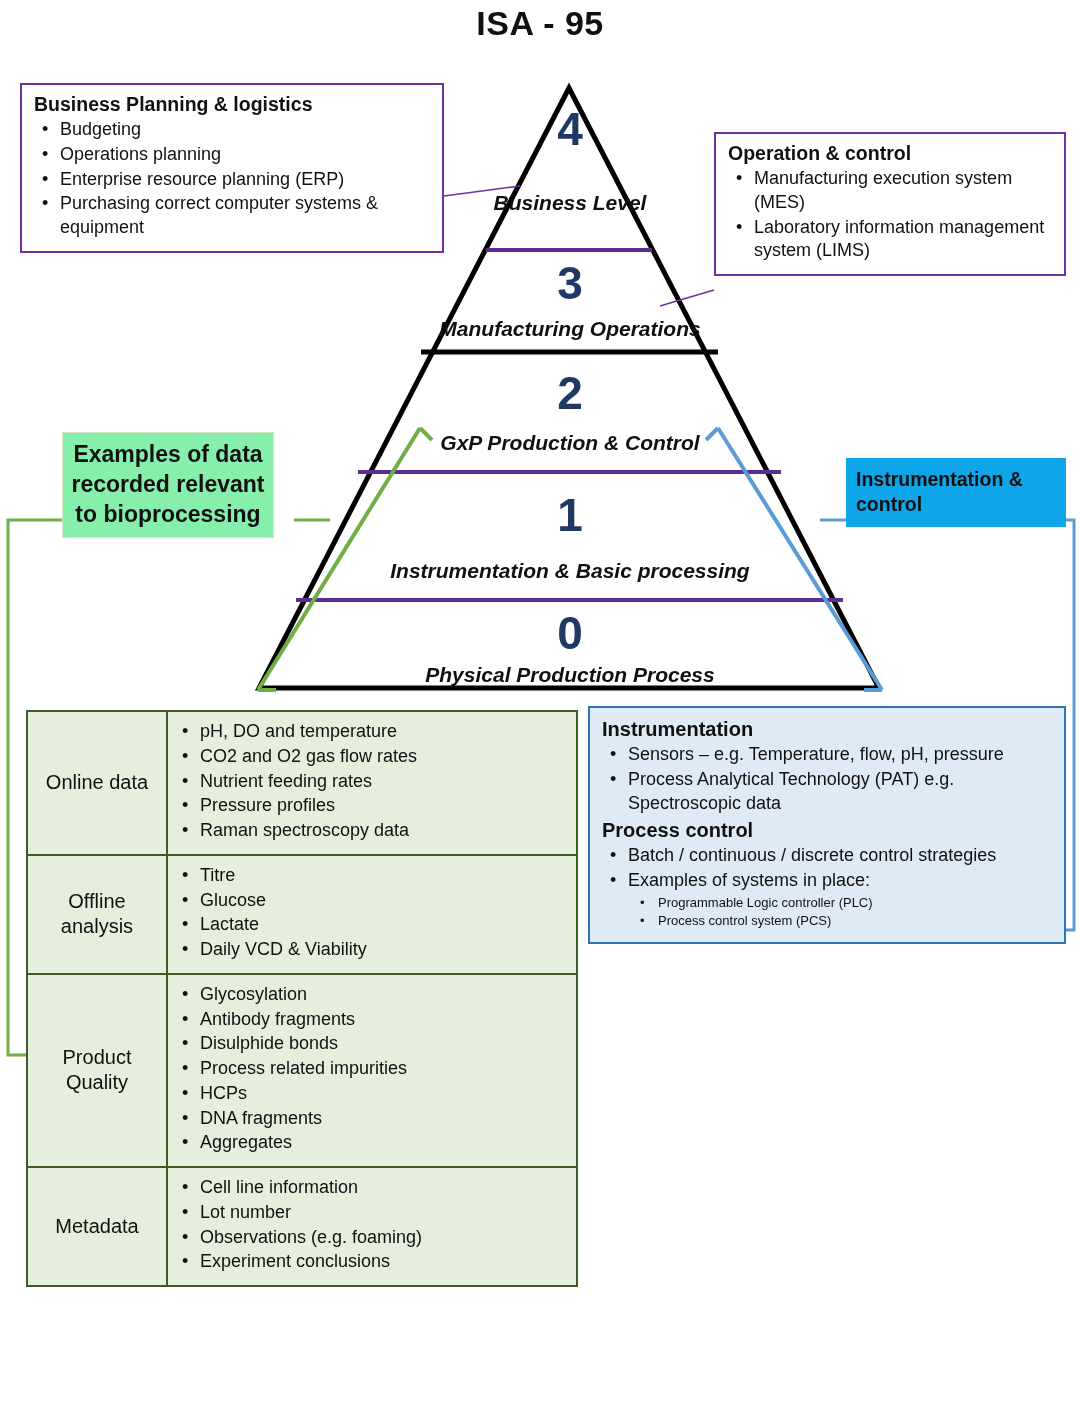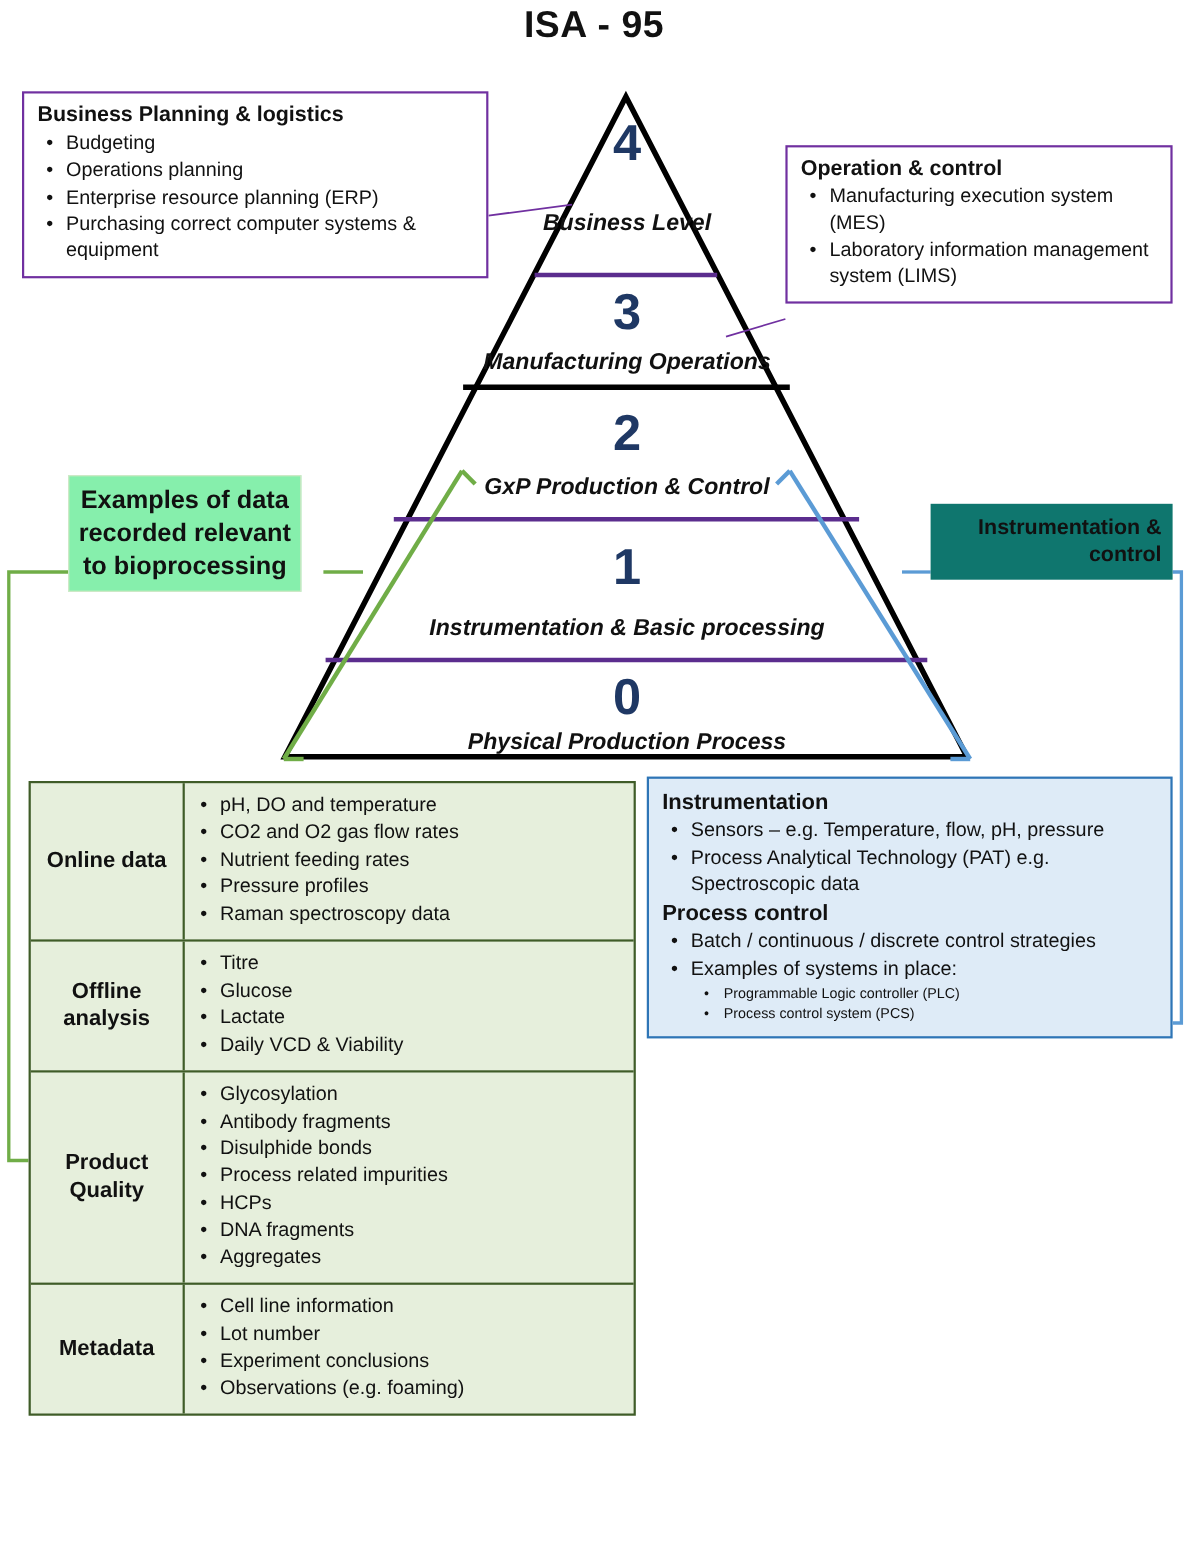--- a/index.html
+++ b/index.html
@@ -106,23 +106,23 @@
     padding: 7px 8px;
     text-align: center;
     font-weight: bold;
     font-size: 23px;
     line-height: 1.3;
   }
   
   #tag-blue {
     position: absolute;
     left: 846px; top: 458px; width: 220px;
-    background: #0f766e;
+    background: #0ea5e9;
     padding: 9px 10px;
-    text-align: right;
+    text-align: left;
     font-weight: bold;
     font-size: 19.5px;
     line-height: 1.3;
   }
 
   
   #table-green {
     position: absolute;
     left: 26px; top: 710px; width: 552px;
     background: #E6EFDC;
@@ -136,21 +136,21 @@
   }
   .trow:last-child { border-bottom: none; }
   .tcell-label {
     width: 140px;
     flex: 0 0 140px;
     border-right: 2px solid #3F5C28;
     display: flex;
     align-items: center;
     justify-content: center;
     text-align: center;
-    font-weight: bold;
+    font-weight: normal;
     font-size: 20px;
     padding: 6px 4px;
     line-height: 1.25;
   }
   .tcell-body {
     flex: 1;
     padding: 8px 6px 10px 6px;
   }
 
   #box-blue {
@@ -289,22 +289,22 @@
       </ul>
     </div>
   </div>
 
   <div class="trow">
     <div class="tcell-label">Metadata</div>
     <div class="tcell-body">
       <ul class="bullets">
         <li>Cell line information</li>
         <li>Lot number</li>
+        <li>Observations (e.g. foaming)</li>
         <li>Experiment conclusions</li>
-        <li>Observations (e.g. foaming)</li>
       </ul>
     </div>
   </div>
 
 </div>
 
 <div id="box-blue">
   <div class="sect-title">Instrumentation</div>
   <ul class="bullets">
     <li>Sensors – e.g. Temperature, flow, pH, pressure</li>

